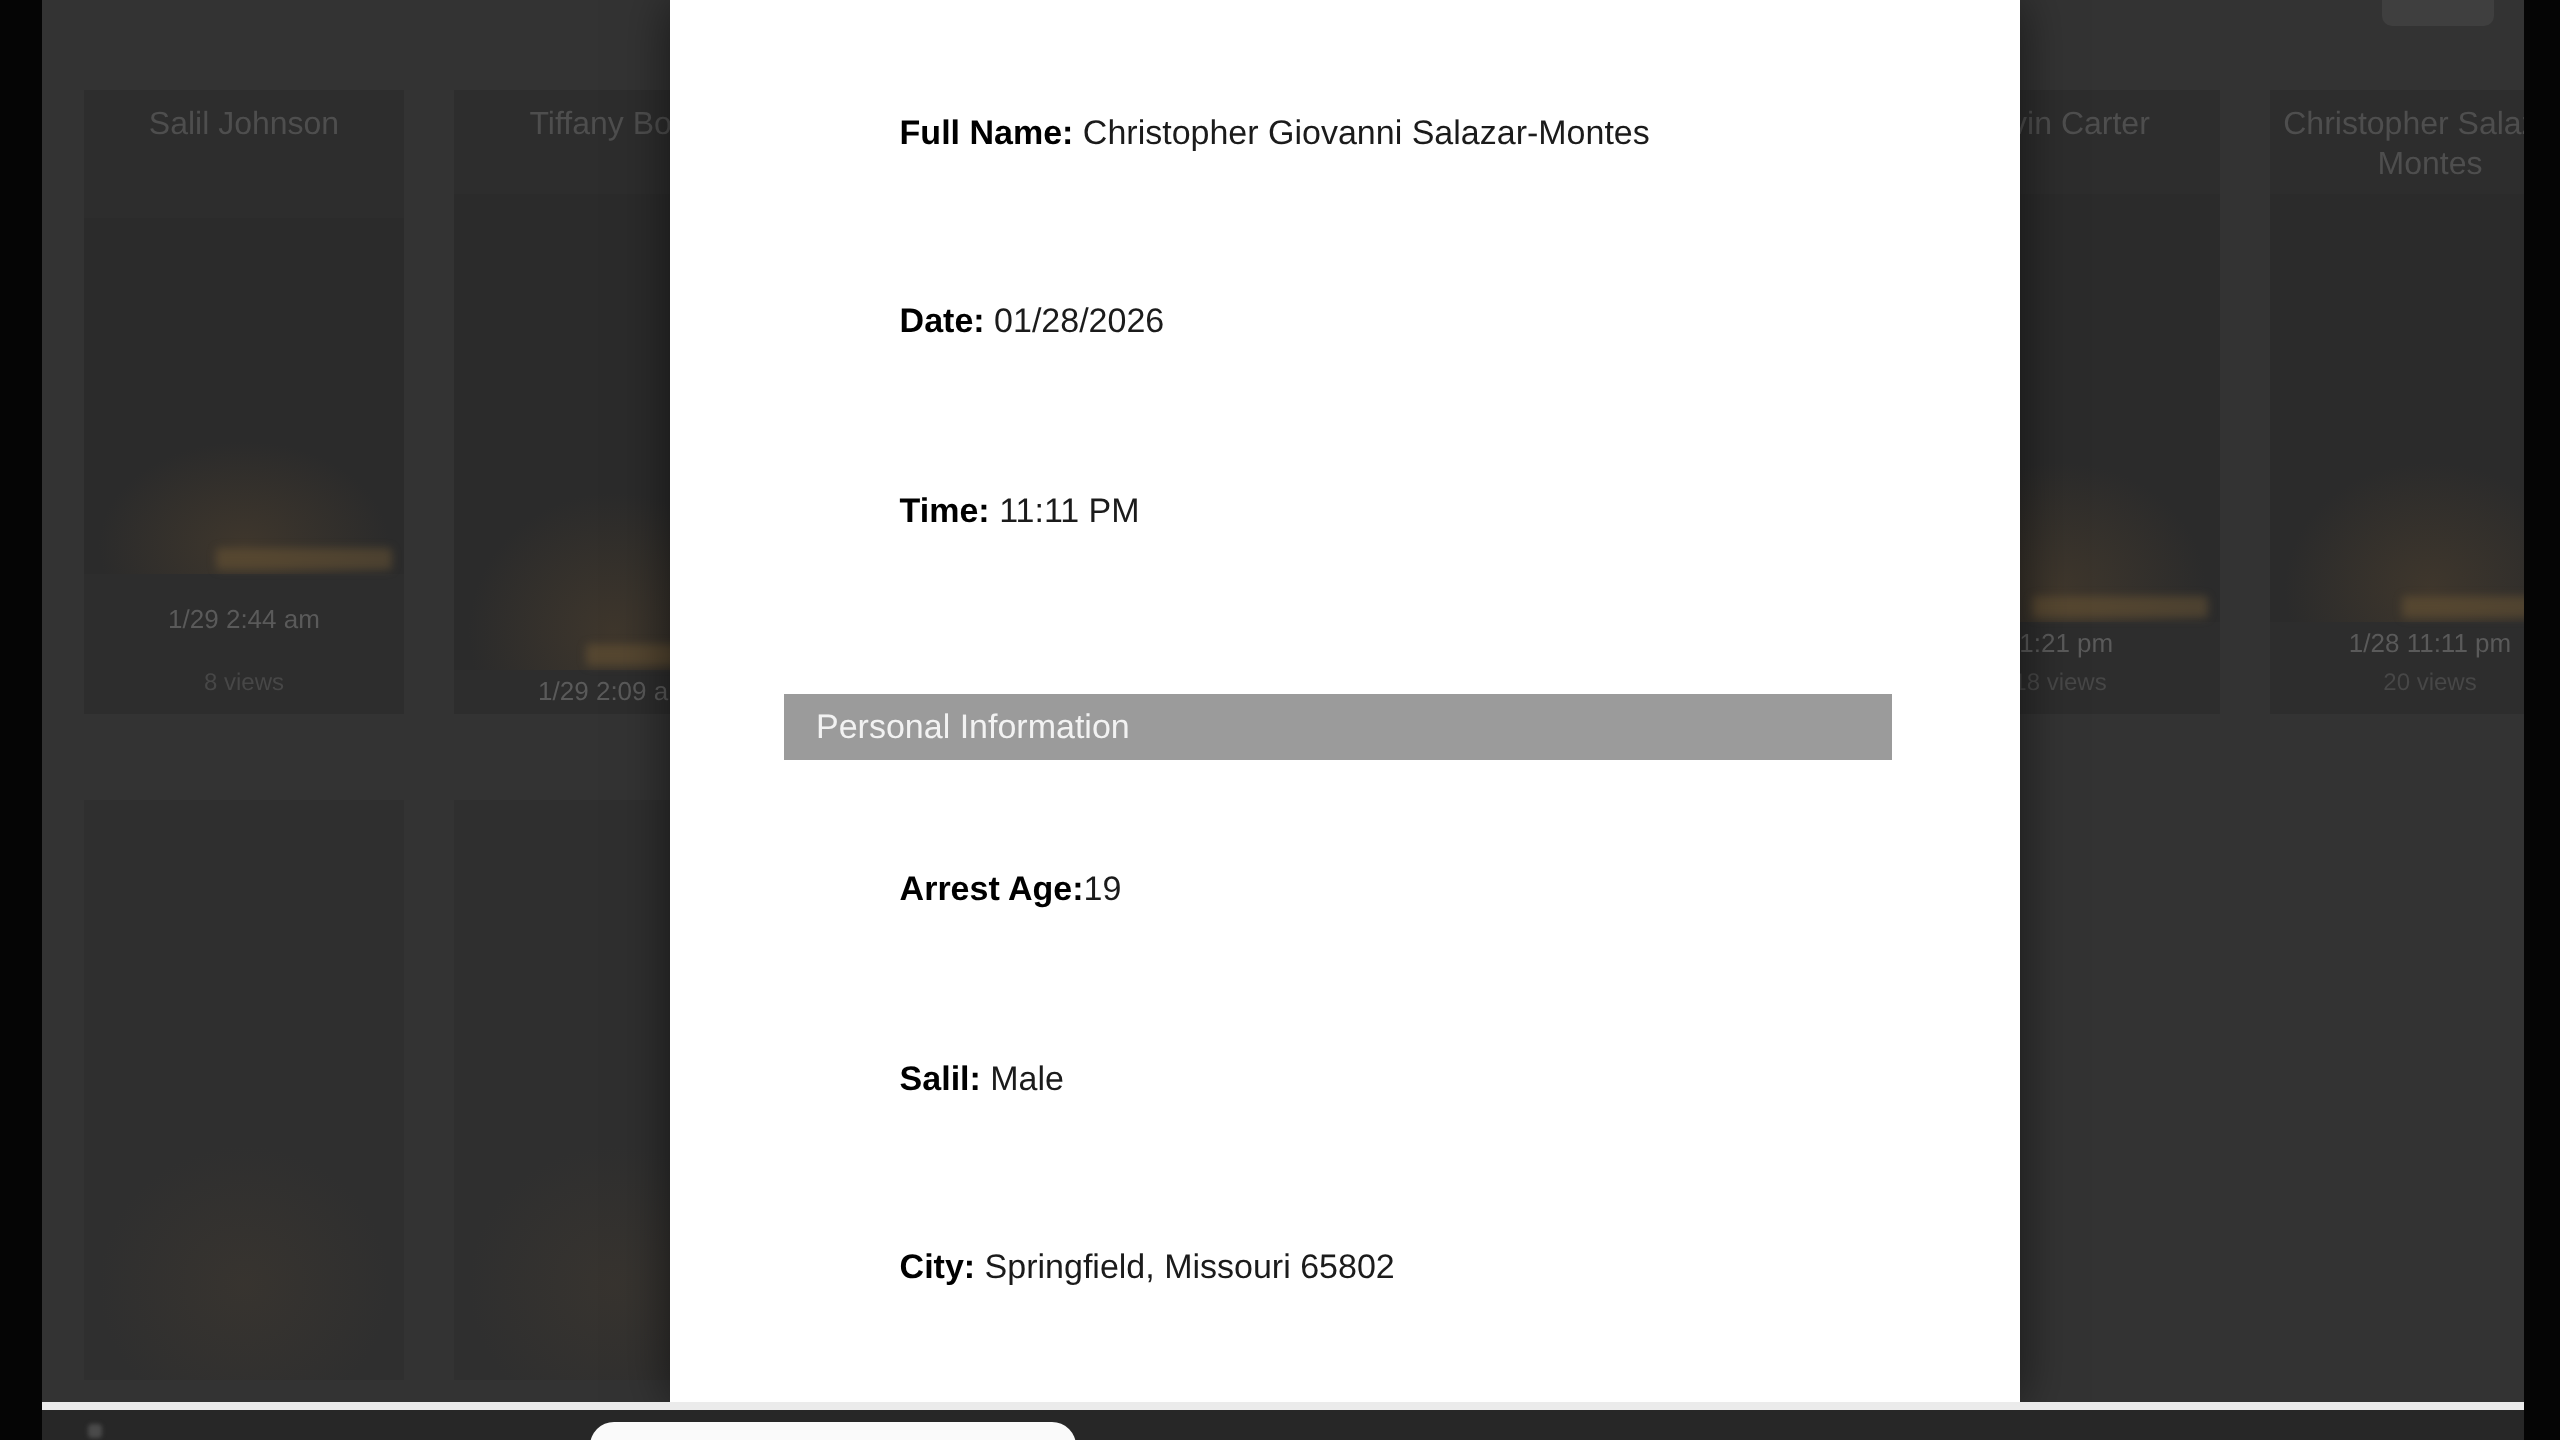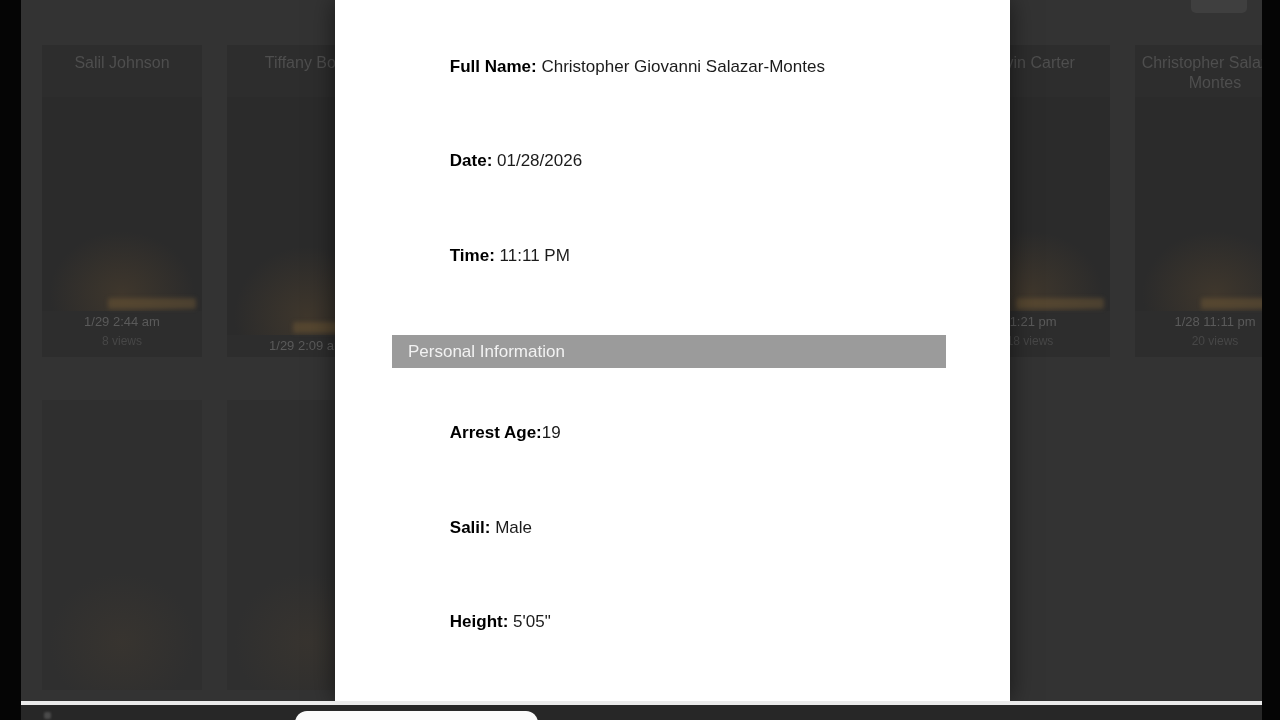--- a/index.html
+++ b/index.html
@@ -32,21 +32,21 @@
     position:absolute;right:6px;bottom:2px;width:88px;height:11px;
     background:rgba(122,96,54,.42);filter:blur(2px);border-radius:2px;
   }
   .card .date{
     color:var(--card-date,#5a5a5a);font-size:13px;line-height:22px;text-align:center;
   }
   .card .views{
     color:var(--card-views,#474747);font-size:12px;line-height:16px;text-align:center;
     padding-bottom:8px;
   }
-  .card.c1{left:21px;top:45px;}
+  .card.c1{left:21px;top:45px;gap:12px;}
   .card.c2{left:206px;top:45px;}
   .card.c3{left:929px;top:45px;}
   .card.c4{left:1114px;top:45px;}
   .card.faint{top:400px;height:290px;background:var(--card-faint-bg,#2f2f2f);}
   .card.c5{left:21px;}
   .card.c6{left:206px;}
   .card.faint .photo{background:radial-gradient(ellipse 70% 45% at 50% 80%, rgba(80,66,48,.25), rgba(0,0,0,0) 65%),transparent;}
   
   .dim-btn{
     position:absolute;left:1170px;top:0;width:56px;height:13px;
@@ -60,21 +60,21 @@
     color:var(--modal-text,#1b1b1b);font-size:17px;
   }
   .hdr-fields{padding-top:19px;}
   .frow{margin-left:77px;line-height:31.5px;white-space:pre-wrap;}
   .frow .lbl{font-weight:bold;color:#000;}
   .section-bar{
     margin-left:57px;width:538px;height:33px;line-height:33px;
     background:var(--section-bar-bg,#9b9b9b);color:var(--section-bar-text,#f2f2f2);
     padding-left:20px;font-size:17px;
   }
-  .bar-personal{margin-top:32px;padding-left:16px;}
+  .bar-personal{margin-top:44px;padding-left:16px;}
   .pfields{margin-top:18px;}
   
   .bottom-strip{position:absolute;left:0;top:701px;width:1241px;height:4px;background:var(--bottom-strip,#ebebeb);}
   .bottom-bar{position:absolute;left:0;top:705px;width:1241px;height:15px;background:var(--bottom-bar,#272727);}
   .sheet-pill{
     position:absolute;left:274px;top:6px;width:243px;height:12px;
     background:var(--pill-bg,#fafafa);border-radius:12px 12px 0 0;
   }
   .bar-glyph{
     position:absolute;left:23px;top:7px;width:7px;height:7px;border-radius:2px;
@@ -148,20 +148,23 @@
     <div class="section-bar bar-personal">Personal Information</div>
 
     <div class="pfields">
       <div class="frow">
         <span class="lbl">Arrest Age:</span><span class="val">19</span>
       </div>
       <div class="frow">
         <span class="lbl">Salil:</span><span class="val"> Male</span>
       </div>
       <div class="frow">
+        <span class="lbl">City:</span><span class="val"> Springfield, Missouri 65802</span>
+      </div>
+      <div class="frow">
         <span class="lbl">Height:</span><span class="val"> 5'05"</span>
       </div>
 
     </div>
 
   </div>
 
   <div class="bottom-strip"></div>
   <div class="bottom-bar">
     <div class="bar-glyph"></div>

